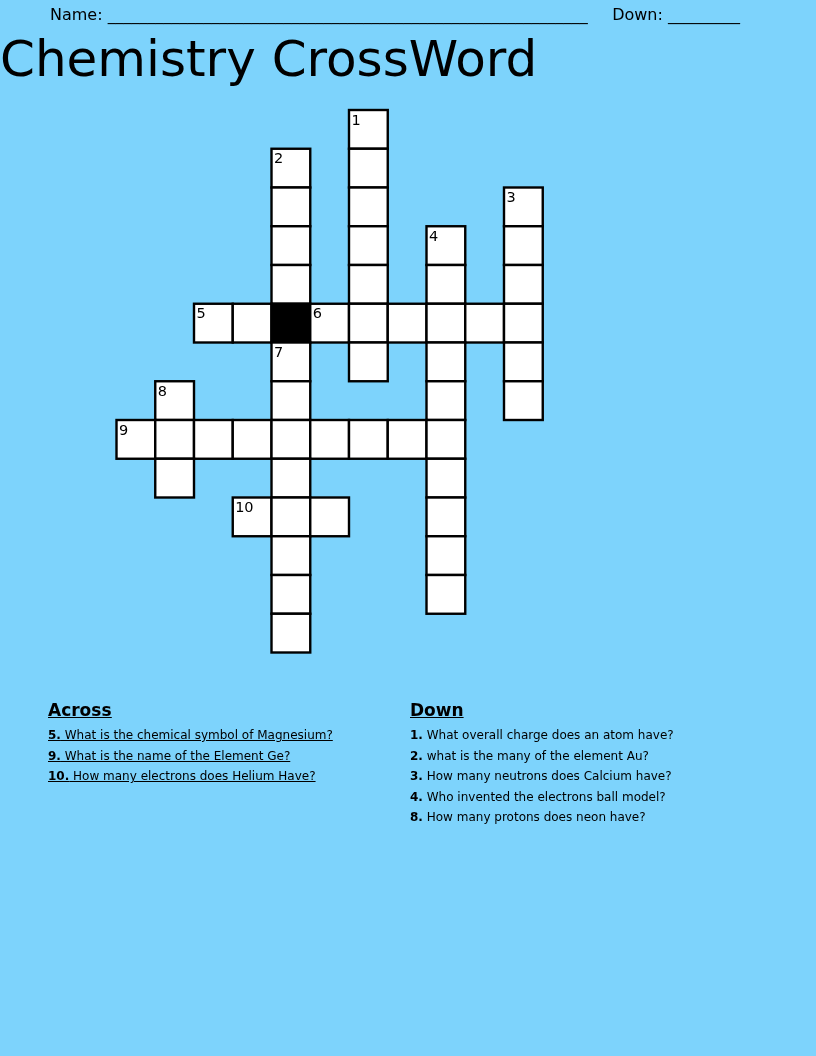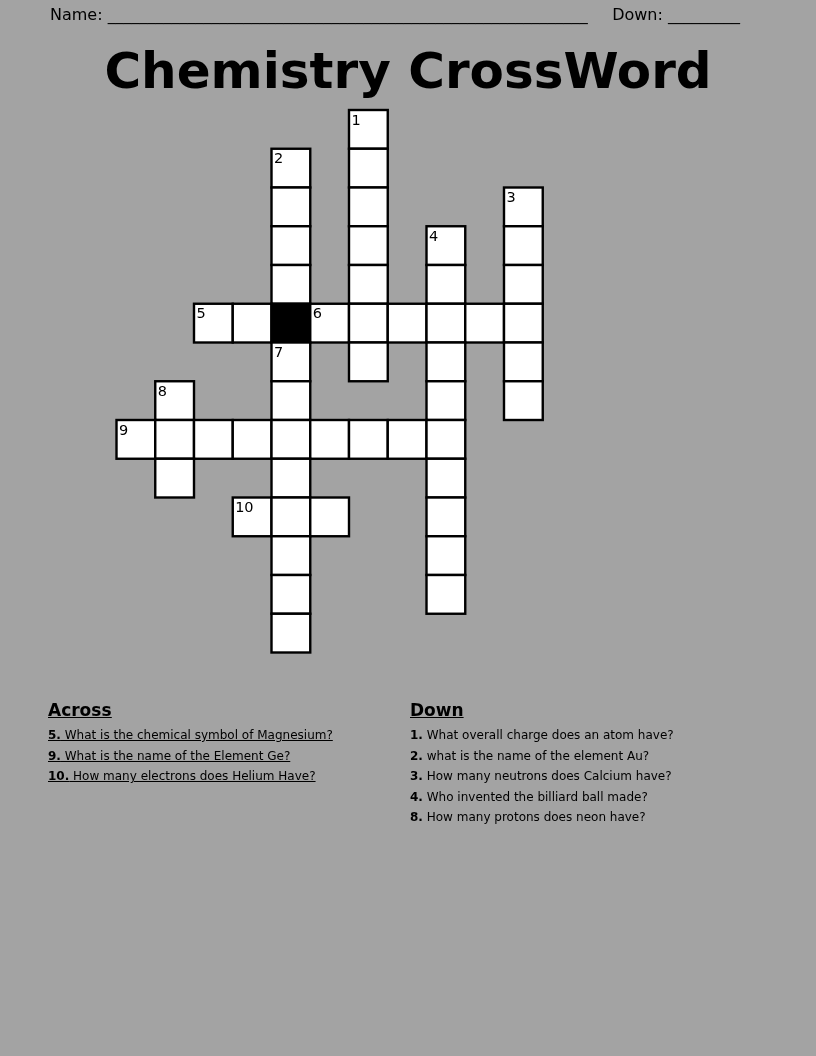--- a/index.html
+++ b/index.html
@@ -1,41 +1,40 @@
 <!DOCTYPE html>
 <html><head>
 <meta charset="utf-8">
 <style>
   html,body{margin:0;padding:0;background:#fff;}
   .page{
     position:relative;
     width:816px;height:1056px;
-    background:#a3a3a3;
+    background:#7dd3fc;
     color:#000;
     font-family:"DejaVu Sans","Liberation Sans",sans-serif;
     overflow:hidden;
   }
   .header{
     position:absolute;
     top:5px;left:50px;right:76px;
     display:flex;
     justify-content:space-between;
     font-size:16px;
     white-space:nowrap;
   }
   .field{white-space:nowrap;}
   .blank{letter-spacing:0;}
   .title{
     position:absolute;
     top:30px;left:0;width:100%;
-    text-align:center;
+    text-align:left;
     font-size:50px;
     line-height:58px;
-    font-weight:700;
-    margin-top:12px;
+    font-weight:400;
   }
   .grid-svg{
     position:absolute;
     top:0;left:0;
   }
   .clues-col{
     position:absolute;
     top:700px;
   }
   .clues-across{left:48px;width:301px;text-decoration:underline;}
@@ -141,20 +140,20 @@
         <div class="clue"><b>5.</b><span> What is the chemical symbol of Magnesium?</span></div>
         <div class="clue"><b>9.</b><span> What is the name of the Element Ge?</span></div>
         <div class="clue"><b>10.</b><span> How many electrons does Helium Have?</span></div>
       </div>
   </div>
 
   <div class="clues-col clues-down">
     <div class="clues-heading">Down</div>
     <div id="down-list">
         <div class="clue"><b>1.</b><span> What overall charge does an atom have?</span></div>
-        <div class="clue"><b>2.</b><span> what is the name of the element Au?</span></div>
+        <div class="clue"><b>2.</b><span> what is the many of the element Au?</span></div>
         <div class="clue"><b>3.</b><span> How many neutrons does Calcium have?</span></div>
-        <div class="clue"><b>4.</b><span> Who invented the billiard ball made?</span></div>
+        <div class="clue"><b>4.</b><span> Who invented the electrons ball model?</span></div>
         <div class="clue"><b>8.</b><span> How many protons does neon have?</span></div>
       </div>
   </div>
 
 </div>
 
 </body></html>

